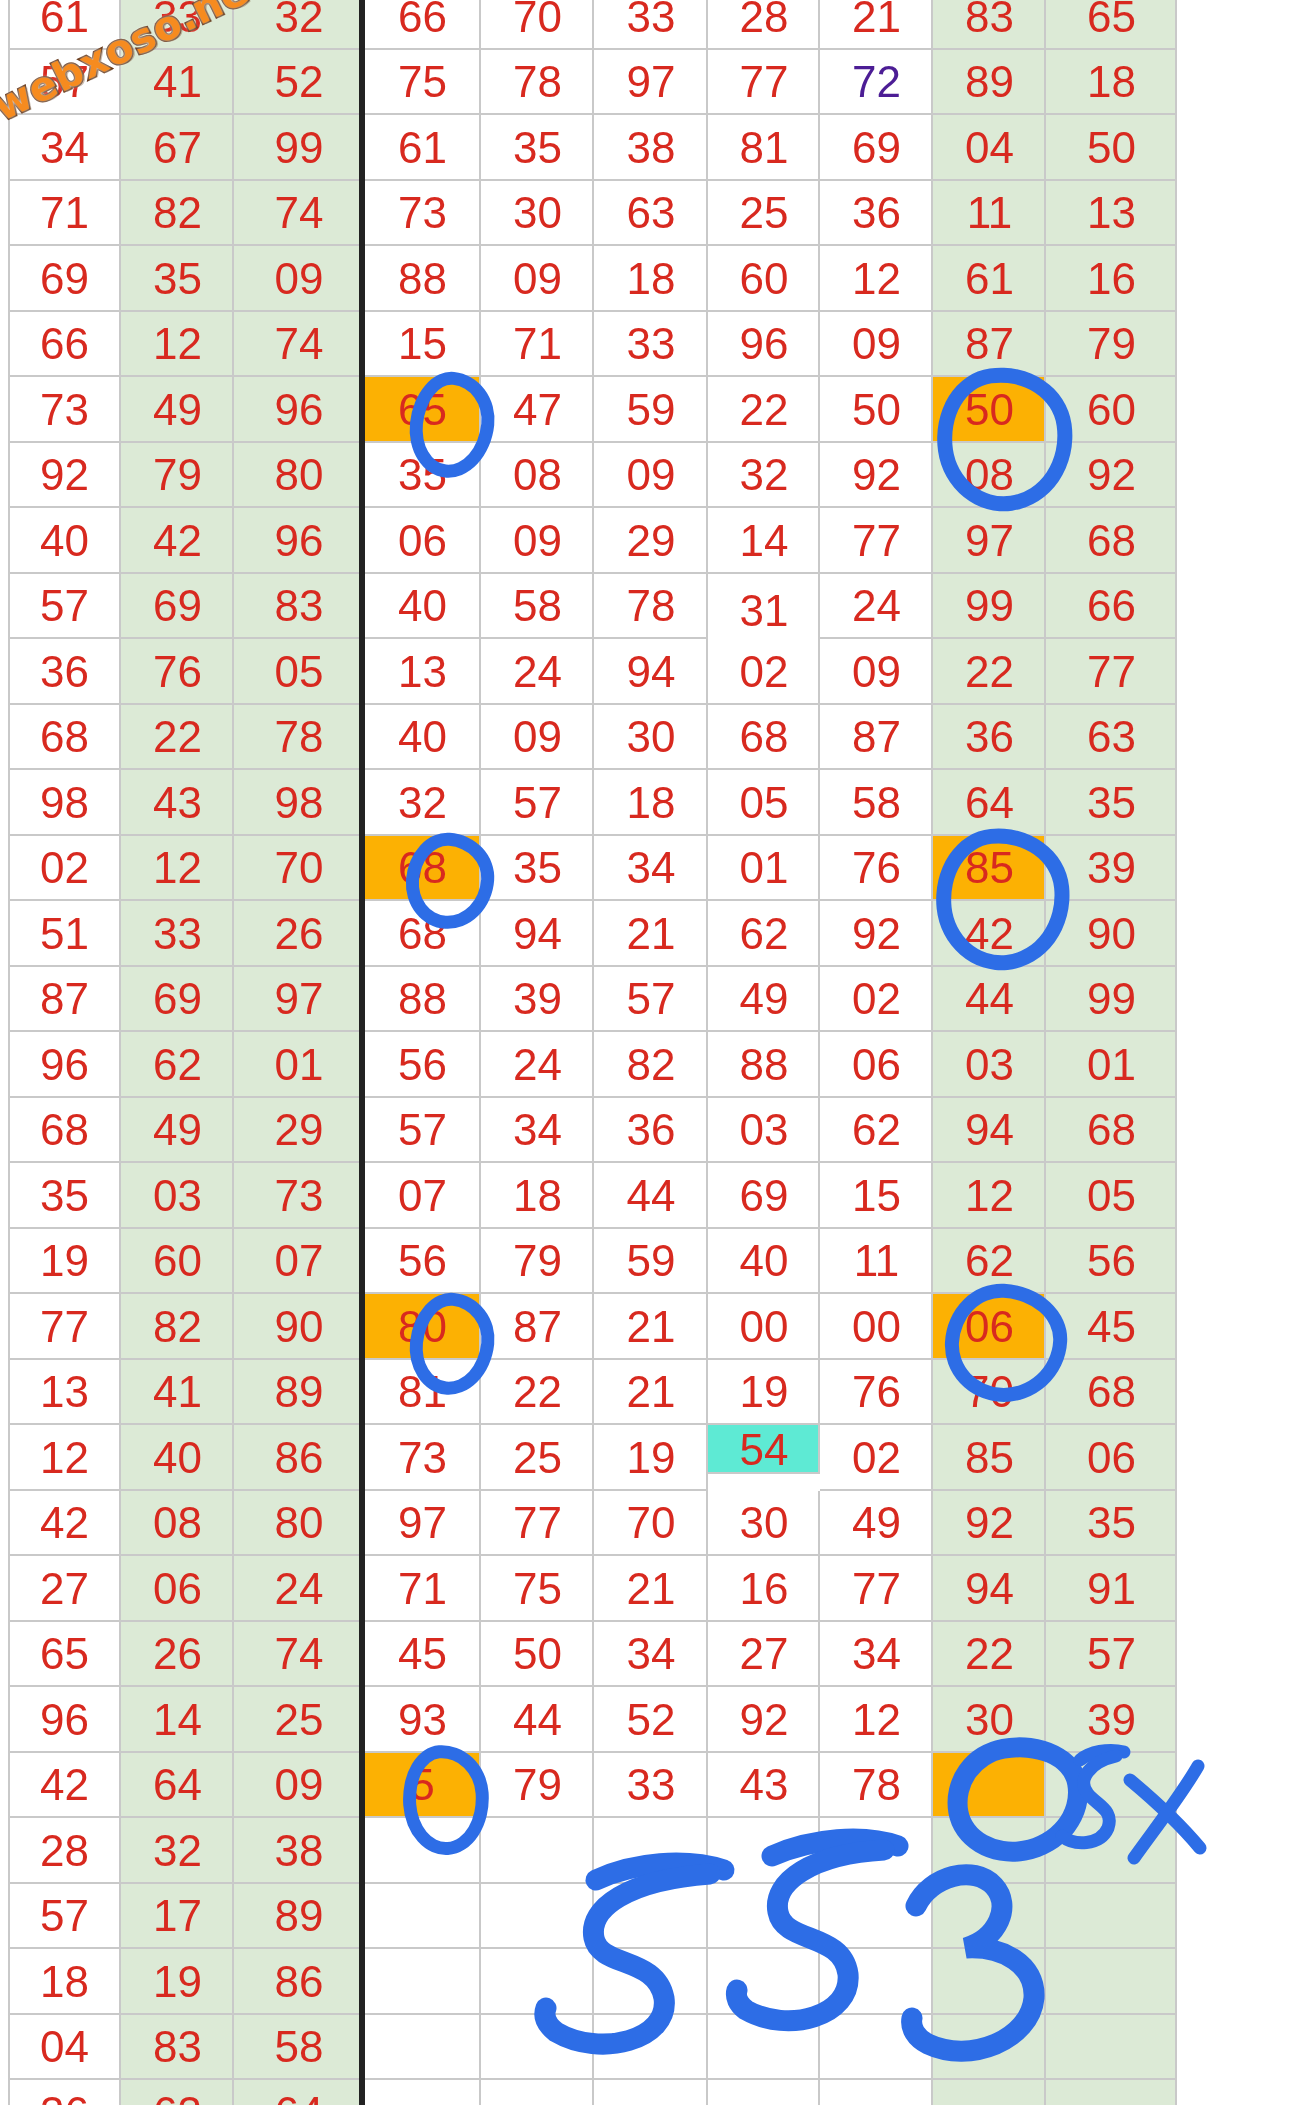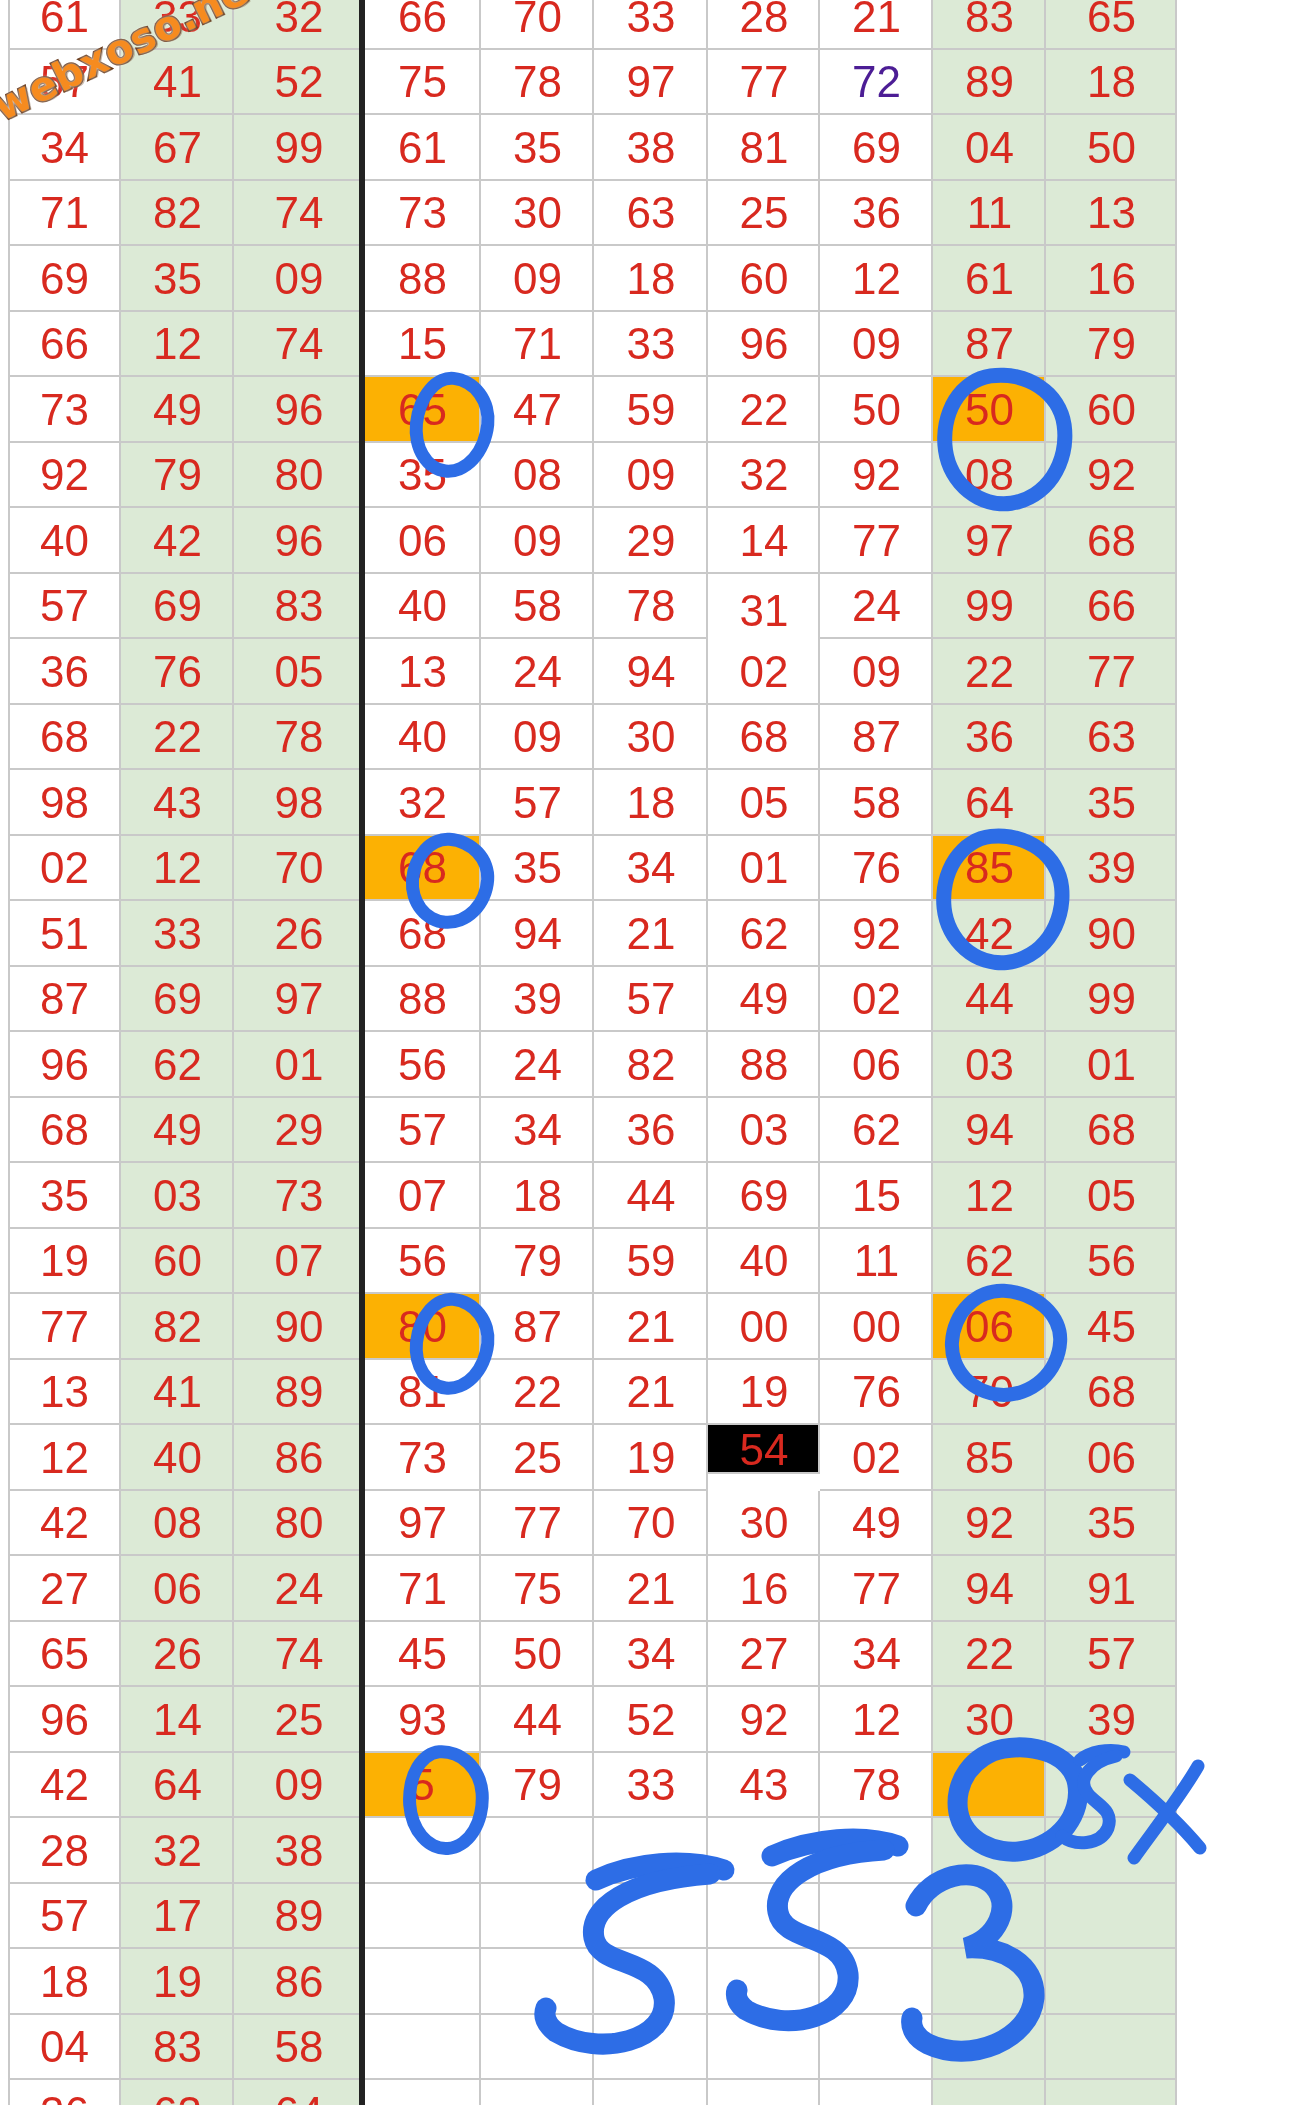--- a/index.html
+++ b/index.html
@@ -245,21 +245,21 @@
       <div class="cell" style="left: 708px; top: 1359.5px; width: 112px; height: 65.5px; color: rgb(216, 41, 31); background: rgb(255, 255, 255);">19</div>
       <div class="cell" style="left: 820px; top: 1359.5px; width: 113px; height: 65.5px; color: rgb(216, 41, 31); background: rgb(255, 255, 255);">76</div>
       <div class="cell" style="left: 933px; top: 1359.5px; width: 113px; height: 65.5px; color: rgb(216, 41, 31); background: rgb(220, 234, 214);">70</div>
       <div class="cell" style="left: 1046px; top: 1359.5px; width: 131px; height: 65.5px; color: rgb(216, 41, 31); background: rgb(220, 234, 214);">68</div>
       <div class="cell" style="left: 8px; top: 1425px; width: 113px; height: 65.5px; color: rgb(216, 41, 31); background: rgb(255, 255, 255);">12</div>
       <div class="cell" style="left: 121px; top: 1425px; width: 113px; height: 65.5px; color: rgb(216, 41, 31); background: rgb(220, 234, 214);">40</div>
       <div class="cell" style="left: 234px; top: 1425px; width: 130px; height: 65.5px; color: rgb(216, 41, 31); background: rgb(220, 234, 214);">86</div>
       <div class="cell" style="left: 364px; top: 1425px; width: 117px; height: 65.5px; color: rgb(216, 41, 31); background: rgb(255, 255, 255);">73</div>
       <div class="cell" style="left: 481px; top: 1425px; width: 113px; height: 65.5px; color: rgb(216, 41, 31); background: rgb(255, 255, 255);">25</div>
       <div class="cell" style="left: 594px; top: 1425px; width: 114px; height: 65.5px; color: rgb(216, 41, 31); background: rgb(255, 255, 255);">19</div>
-      <div class="cell" style="left: 708px; top: 1425px; width: 112px; height: 49px; color: rgb(216, 41, 31); background: #000000;">54</div>
+      <div class="cell" style="left: 708px; top: 1425px; width: 112px; height: 49px; color: rgb(216, 41, 31); background: #5eead4;">54</div>
       <div class="cell" style="left: 820px; top: 1425px; width: 113px; height: 65.5px; color: rgb(216, 41, 31); background: rgb(255, 255, 255);">02</div>
       <div class="cell" style="left: 933px; top: 1425px; width: 113px; height: 65.5px; color: rgb(216, 41, 31); background: rgb(220, 234, 214);">85</div>
       <div class="cell" style="left: 1046px; top: 1425px; width: 131px; height: 65.5px; color: rgb(216, 41, 31); background: rgb(220, 234, 214);">06</div>
       <div class="cell" style="left: 8px; top: 1490.5px; width: 113px; height: 65.5px; color: rgb(216, 41, 31); background: rgb(255, 255, 255);">42</div>
       <div class="cell" style="left: 121px; top: 1490.5px; width: 113px; height: 65.5px; color: rgb(216, 41, 31); background: rgb(220, 234, 214);">08</div>
       <div class="cell" style="left: 234px; top: 1490.5px; width: 130px; height: 65.5px; color: rgb(216, 41, 31); background: rgb(220, 234, 214);">80</div>
       <div class="cell" style="left: 364px; top: 1490.5px; width: 117px; height: 65.5px; color: rgb(216, 41, 31); background: rgb(255, 255, 255);">97</div>
       <div class="cell" style="left: 481px; top: 1490.5px; width: 113px; height: 65.5px; color: rgb(216, 41, 31); background: rgb(255, 255, 255);">77</div>
       <div class="cell" style="left: 594px; top: 1490.5px; width: 114px; height: 65.5px; color: rgb(216, 41, 31); background: rgb(255, 255, 255);">70</div>
       <div class="cell" style="left: 708px; top: 1490.5px; width: 112px; height: 65.5px; color: rgb(216, 41, 31); background: rgb(255, 255, 255);">30</div>

